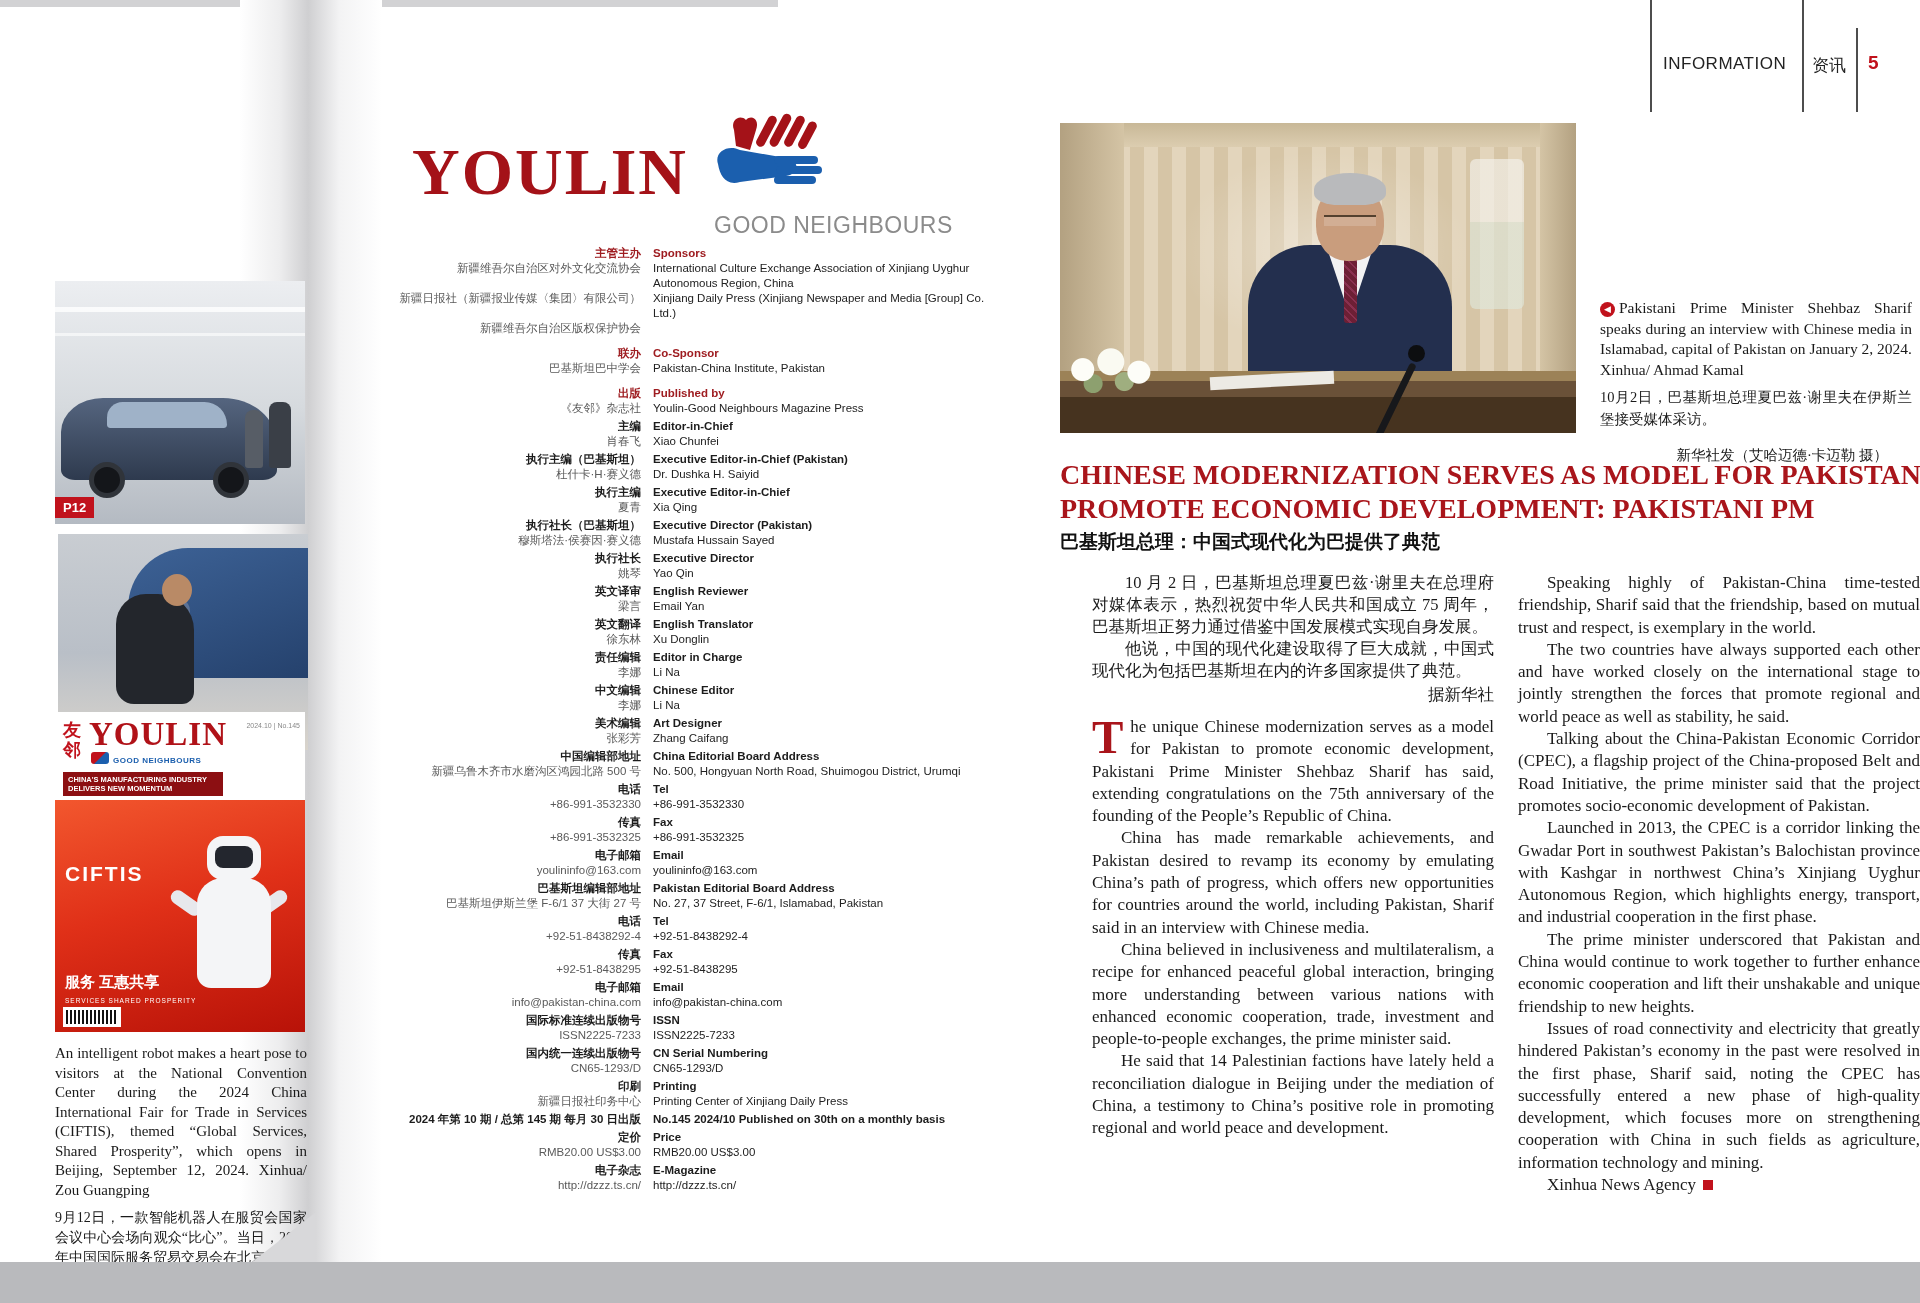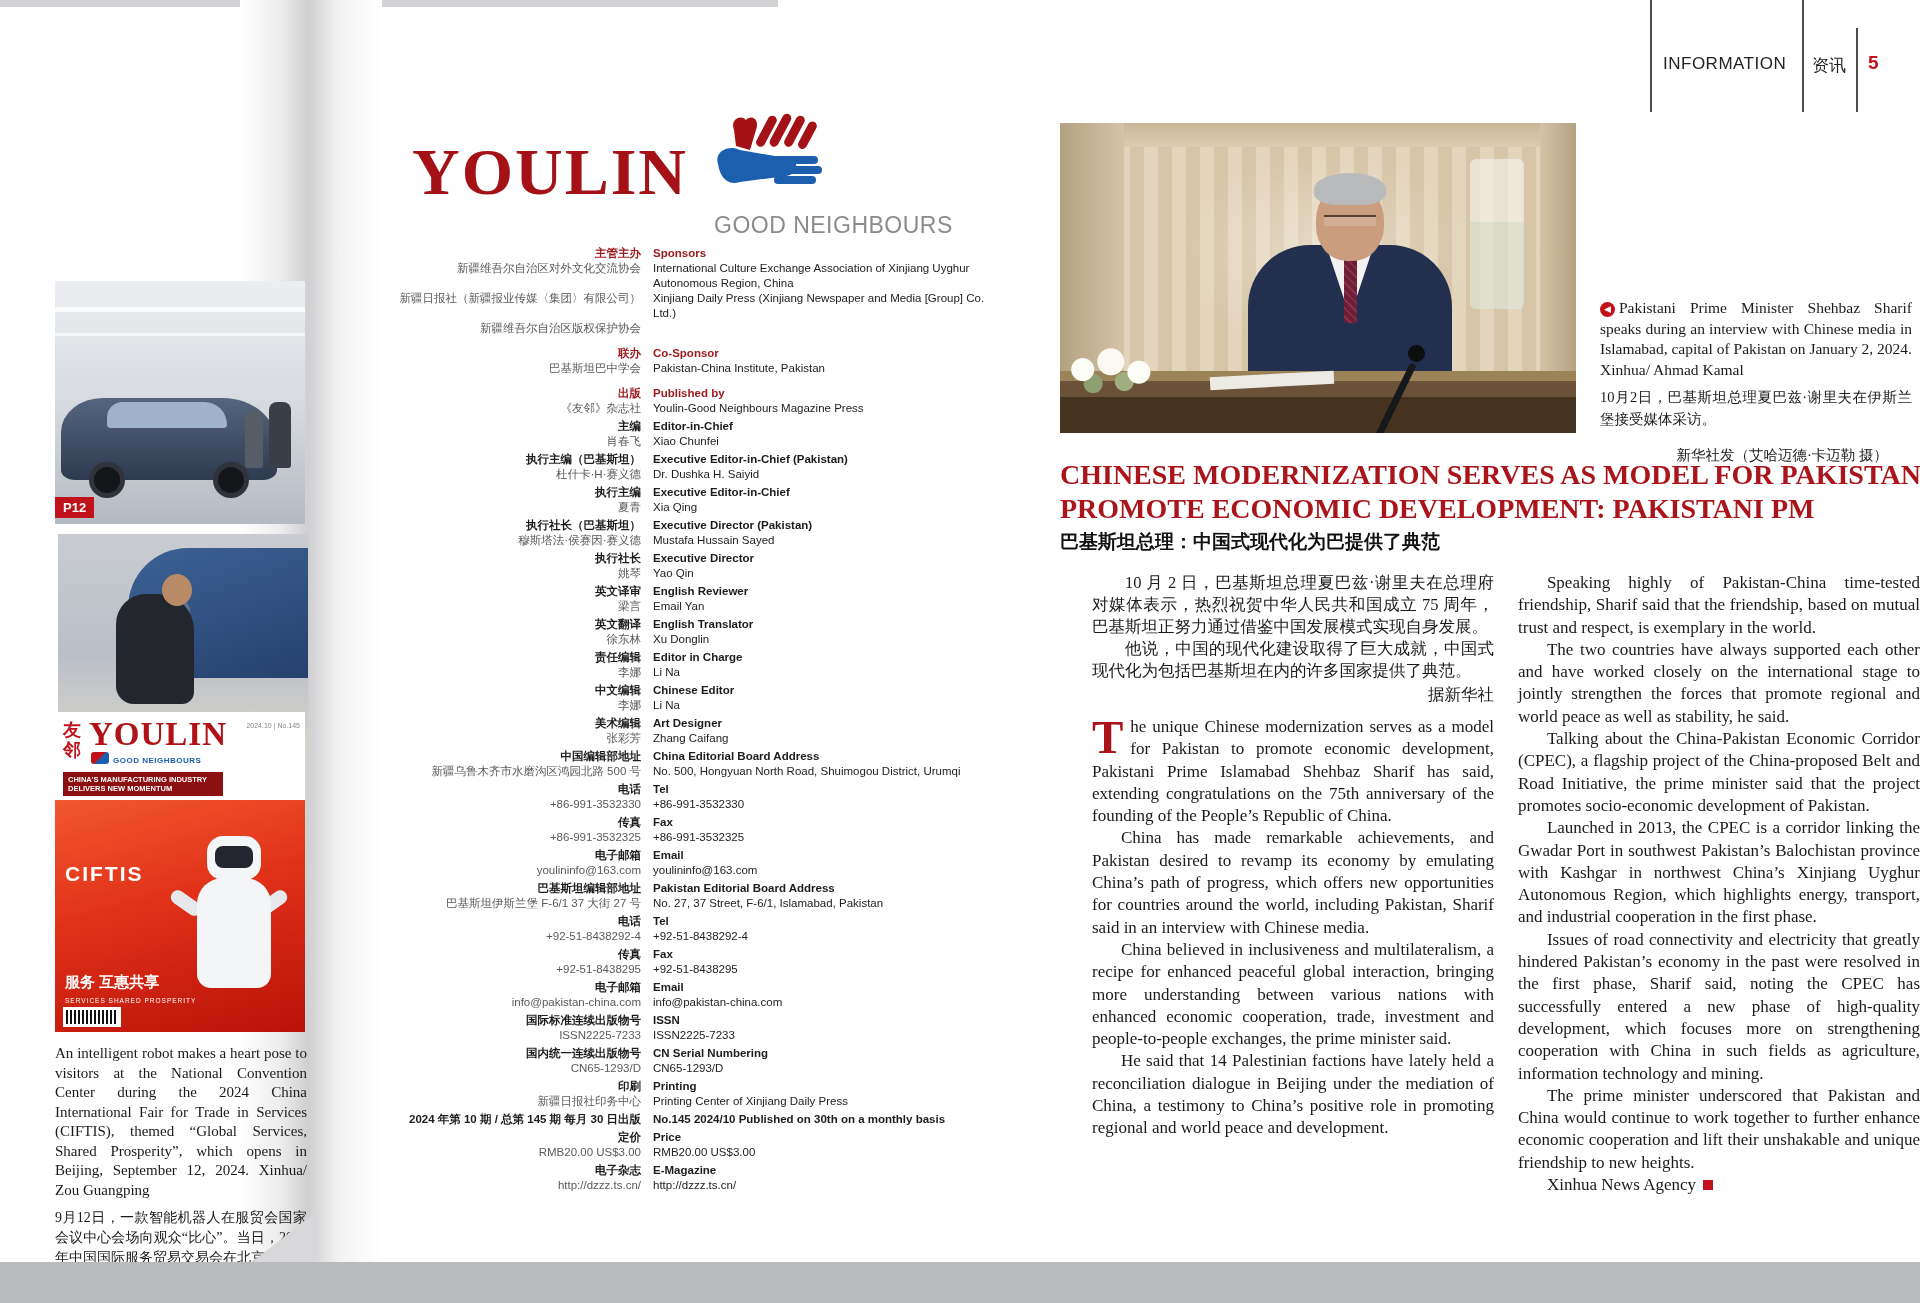--- a/index.html
+++ b/index.html
@@ -492,34 +492,34 @@
   </div>
   <div class="abs subhead">巴基斯坦总理：中国式现代化为巴提供了典范</div>
 
   <div class="abs columns">
     <div class="col">
       <div>
           <p class="cn-para">10 月 2 日，巴基斯坦总理夏巴兹·谢里夫在总理府对媒体表示，热烈祝贺中华人民共和国成立 75 周年，巴基斯坦正努力通过借鉴中国发展模式实现自身发展。</p>
           <p class="cn-para">他说，中国的现代化建设取得了巨大成就，中国式现代化为包括巴基斯坦在内的许多国家提供了典范。</p>
         </div>
       <p class="cn-credit">据新华社</p>
-      <p class="en-para lead"><span class="dropcap">T</span><span>he unique Chinese modernization serves as a model for Pakistan to promote economic development, Pakistani Prime Islamabad Shehbaz Sharif has said, extending congratulations on the 75th anniversary of the founding of the People’s Republic of China.</span></p>
+      <p class="en-para lead"><span class="dropcap">T</span><span>he unique Chinese modernization serves as a model for Pakistan to promote economic development, Pakistani Prime Minister Shehbaz Sharif has said, extending congratulations on the 75th anniversary of the founding of the People’s Republic of China.</span></p>
       <div>
           <p class="en-para">China has made remarkable achievements, and Pakistan desired to revamp its economy by emulating China’s path of progress, which offers new opportunities for countries around the world, including Pakistan, Sharif said in an interview with Chinese media.</p>
           <p class="en-para">China believed in inclusiveness and multilateralism, a recipe for enhanced peaceful global interaction, bringing more understanding between various nations with enhanced economic cooperation, trade, investment and people-to-people exchanges, the prime minister said.</p>
           <p class="en-para">He said that 14 Palestinian factions have lately held a reconciliation dialogue in Beijing under the mediation of China, a testimony to China’s positive role in promoting regional and world peace and development.</p>
         </div>
     </div>
     <div class="col">
       <div>
           <p class="en-para">Speaking highly of Pakistan-China time-tested friendship, Sharif said that the friendship, based on mutual trust and respect, is exemplary in the world.</p>
           <p class="en-para">The two countries have always supported each other and have worked closely on the international stage to jointly strengthen the forces that promote regional and world peace as well as stability, he said.</p>
           <p class="en-para">Talking about the China-Pakistan Economic Corridor (CPEC), a flagship project of the China-proposed Belt and Road Initiative, the prime minister said that the project promotes socio-economic development of Pakistan.</p>
           <p class="en-para">Launched in 2013, the CPEC is a corridor linking the Gwadar Port in southwest Pakistan’s Balochistan province with Kashgar in northwest China’s Xinjiang Uyghur Autonomous Region, which highlights energy, transport, and industrial cooperation in the first phase.</p>
+          <p class="en-para">The prime minister underscored that Pakistan and China would continue to work together to further enhance economic cooperation and lift their unshakable and unique friendship to new heights.</p>
           <p class="en-para">Issues of road connectivity and electricity that greatly hindered Pakistan’s economy in the past were resolved in the first phase, Sharif said, noting the CPEC has successfully entered a new phase of high-quality development, which focuses more on strengthening cooperation with China in such fields as agriculture, information technology and mining.</p>
-          <p class="en-para">The prime minister underscored that Pakistan and China would continue to work together to further enhance economic cooperation and lift their unshakable and unique friendship to new heights.</p>
         </div>
       <p class="signoff"><span>Xinhua News Agency</span><span class="endmark"></span></p>
     </div>
   </div>
 
   <div class="abs bottom-edge"></div>
 </div>
 
 </body></html>

